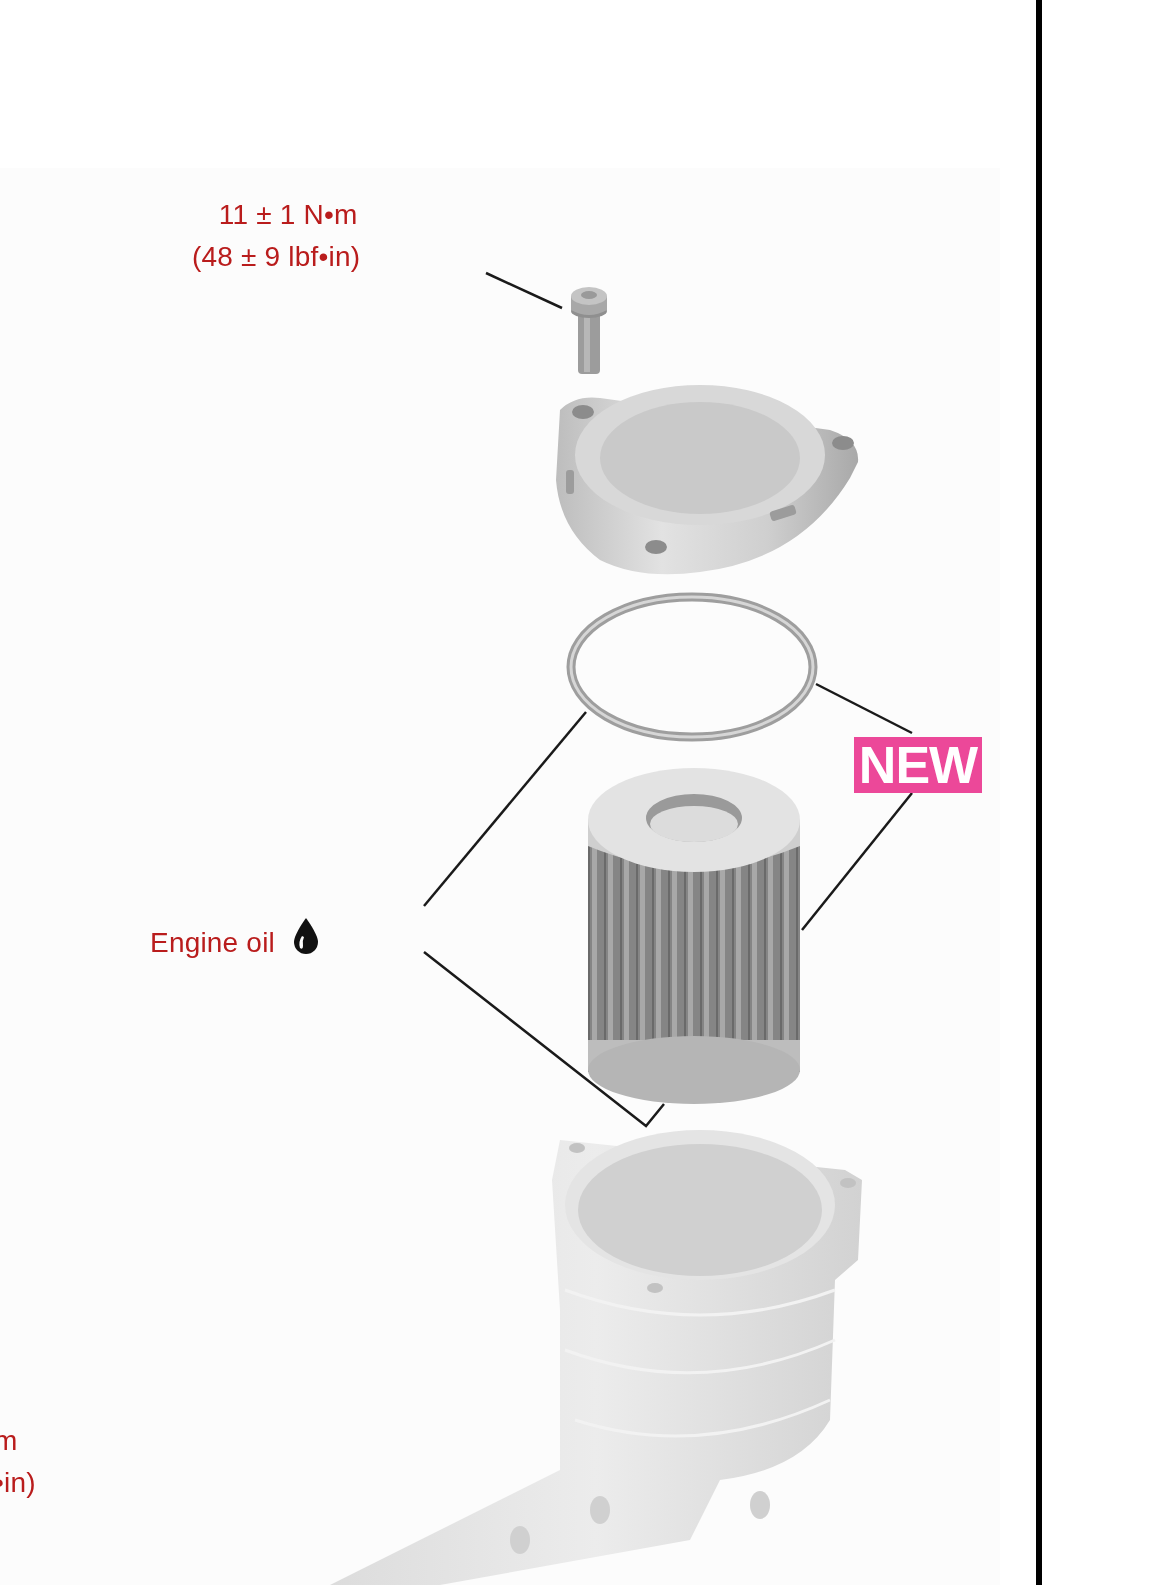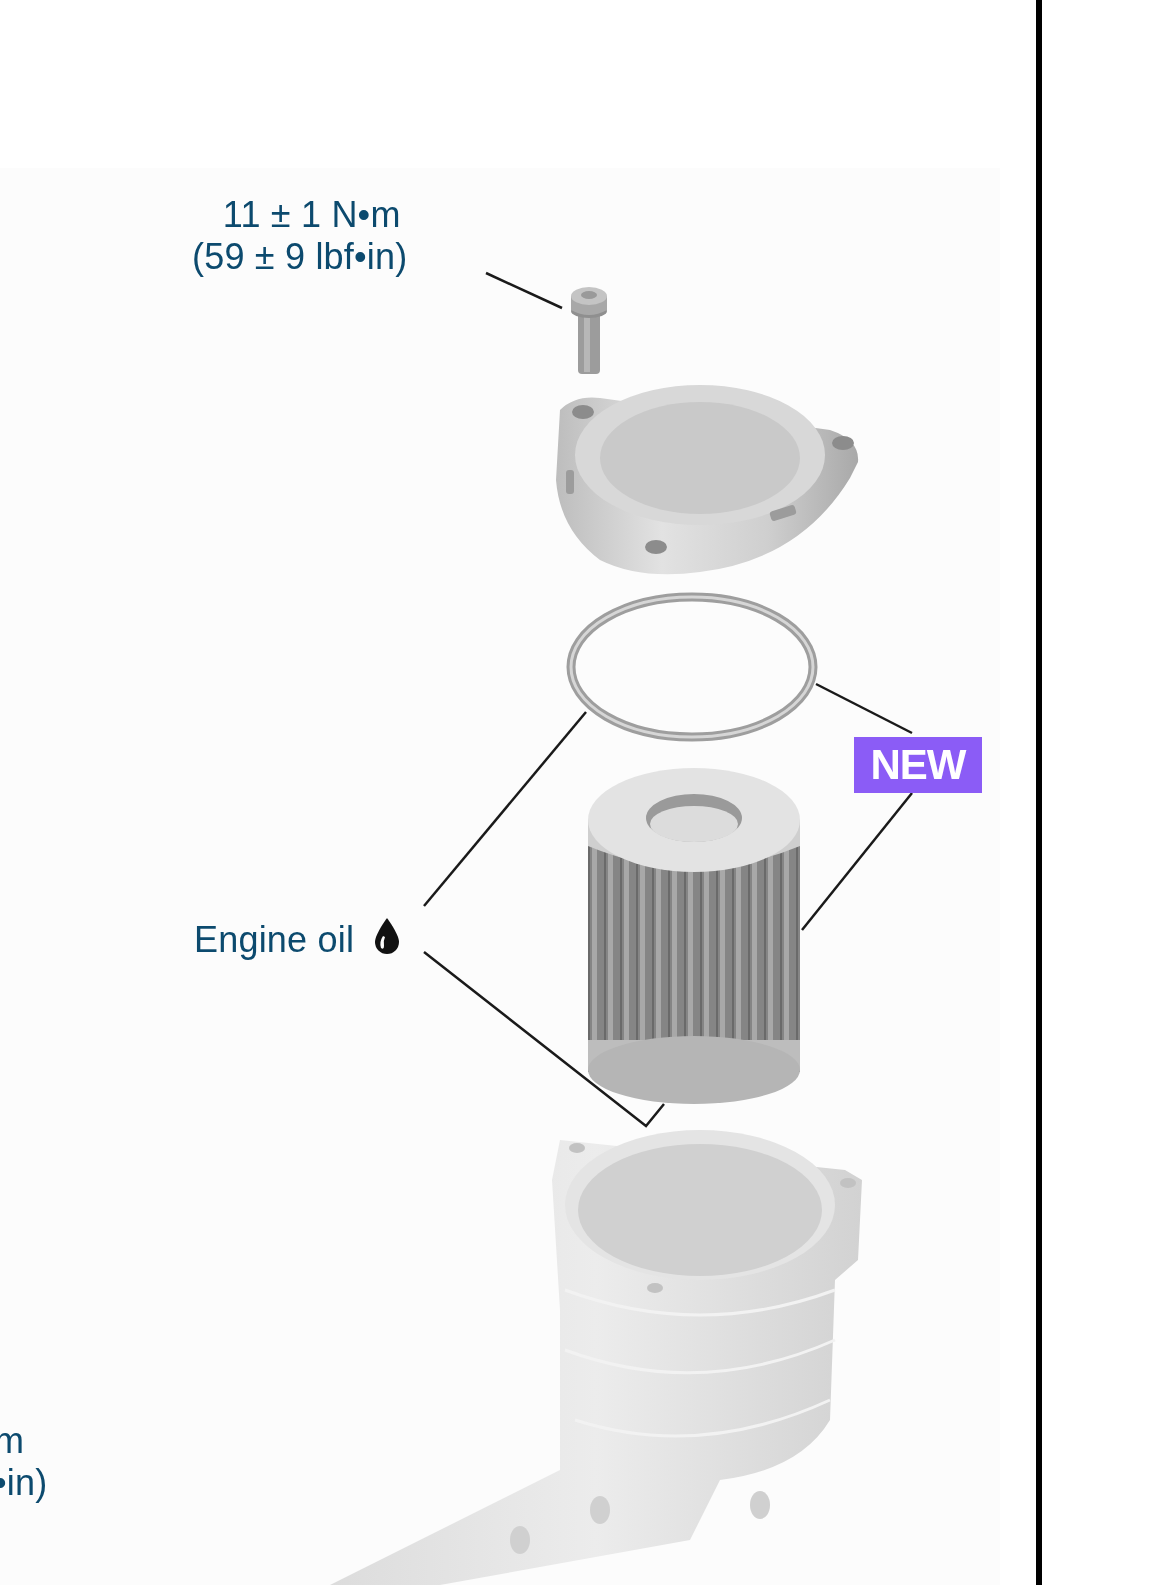--- a/index.html
+++ b/index.html
@@ -11,32 +11,32 @@
     .panel {
       position: absolute; left: 0; top: 168px; width: 1000px; height: 1417px;
       background: #fcfcfc;
     }
     .vrule {
       position: absolute; left: 1036px; top: 0; width: 6px; height: 1585px;
       background: #000;
     }
     svg.art { position: absolute; left: 0; top: 0; }
     .label {
-      position: absolute; color: #0c4a6e; font-size: 36px; line-height: 42px;
+      position: absolute; color: #b91c1c; font-size: 28px; line-height: 42px;
       white-space: nowrap; letter-spacing: 0.2px;
     }
     .label b { font-weight: 400; }
     .torque-top { left: 192px; top: 194px; text-align: center; }
     .torque-top .l1 { display: block; padding-left: 24px; }
     .torque-bottom { left: -6px; top: 1420px; }
-    .oil-label { left: 150px; top: 916px; margin-left: 44px; }
+    .oil-label { left: 150px; top: 916px; }
     .oil-label .drop { display: inline-block; vertical-align: -4px; margin-left: 8px; }
     .new-badge {
       position: absolute; left: 854px; top: 737px; width: 128px; height: 56px;
-      background: #8b5cf6; color: #fff; font-weight: 700; font-size: 42px;
+      background: #ec4899; color: #fff; font-weight: 700; font-size: 52px;
       line-height: 56px; text-align: center; letter-spacing: -1px;
     }
   </style>
 </head>
 <body>
 
 <div class="panel"></div>
 <div class="vrule"></div>
 
 <svg class="art" width="1170" height="1585" viewBox="0 0 1170 1585">
@@ -118,21 +118,21 @@
     <line x1="486" y1="273" x2="562" y2="308"></line>
     <line x1="816" y1="684" x2="912" y2="733"></line>
     <line x1="912" y1="793" x2="802" y2="930"></line>
     <line x1="424" y1="906" x2="586" y2="712"></line>
     <polyline points="424,952 646,1126 664,1104"></polyline>
   </g>
 </svg>
 
 <div class="label torque-top">
   <span class="l1">11 ± 1 N•m</span>
-  <span><span>(59 ± 9 lbf•</span><b>in</b><span>)</span></span>
+  <span><span>(48 ± 9 lbf•</span><b>in</b><span>)</span></span>
 </div>
 
 <div class="label torque-bottom">
   <span style="display:block;">m</span>
   <span>•</span><b>in</b><span>)</span>
 </div>
 
 <div class="label oil-label">
   <span>Engine oil</span>
   <span class="drop">

